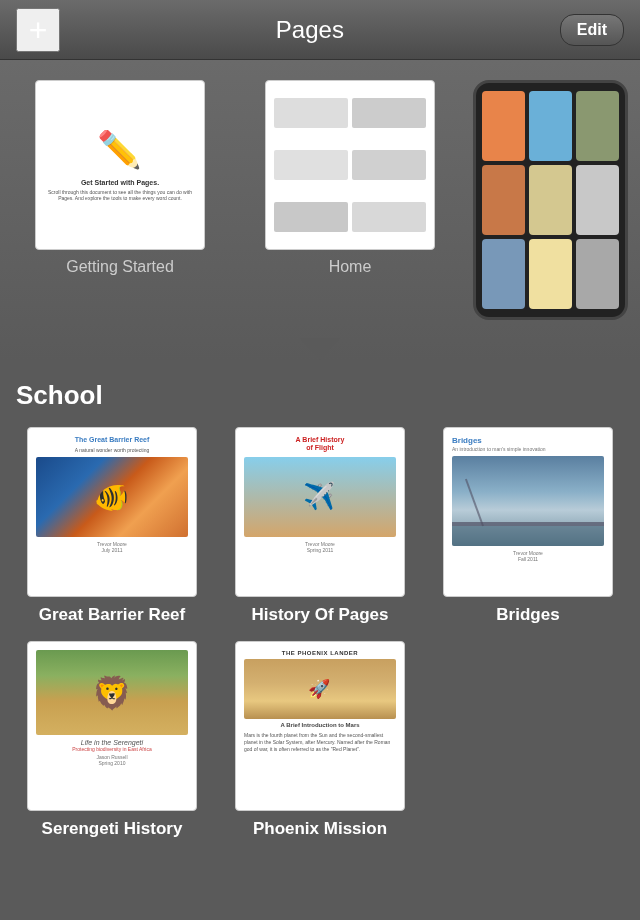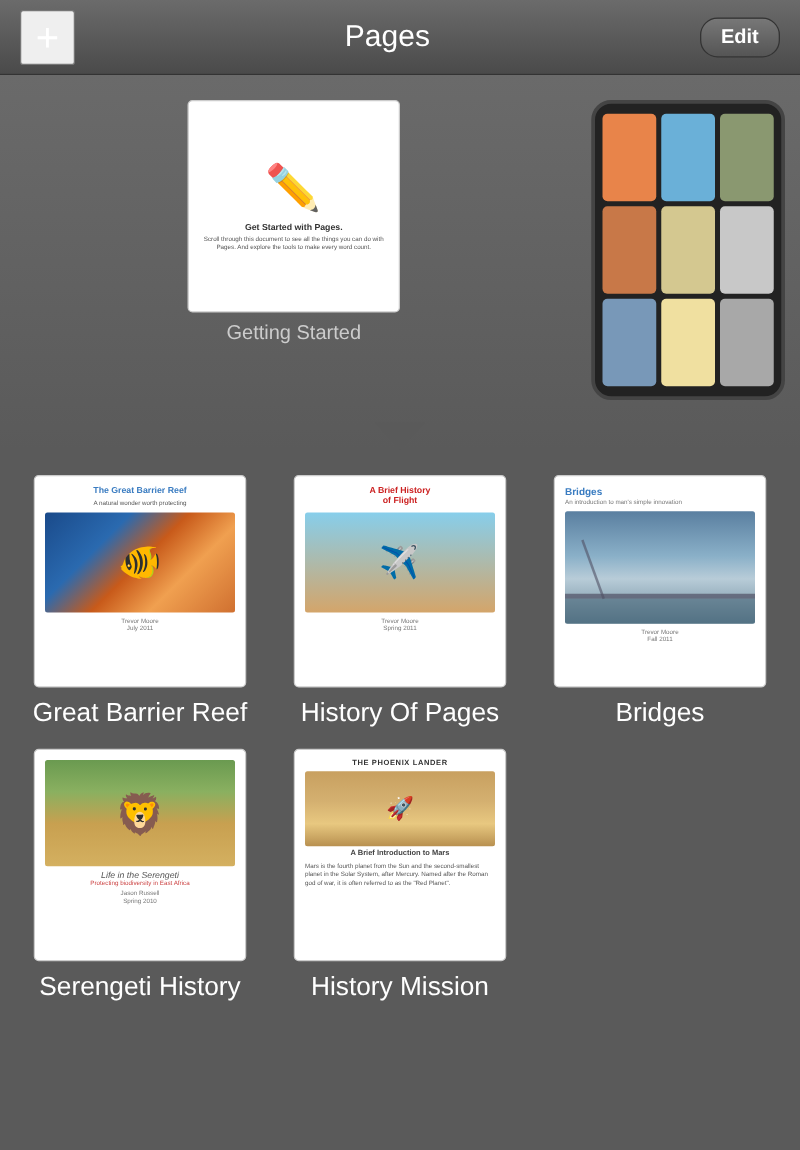--- a/index.html
+++ b/index.html
@@ -180,22 +180,22 @@
       border: 1px solid #ccc;
       overflow: hidden;
       display: flex;
       flex-direction: column;
       padding: 8px;
       position: relative;
     }
 
     .doc-label {
       color: #fff;
-      font-size: 21px;
-      font-weight: normal;
+      font-size: 17px;
+      font-weight: bold;
       text-align: center;
       margin-top: 8px;
       line-height: 1.2;
     }
 
     
     .gbr-thumb {
       display: flex;
       flex-direction: column;
       align-items: center;
@@ -454,39 +454,51 @@
 
   <div class="carousel-doc">
     <div class="doc-thumb carousel-doc-thumb">
       <div class="pen-icon">✏️</div>
       <div style="font-size:7px; color:#333; text-align:center; font-weight:bold;">Get Started with Pages.</div>
       <div style="font-size:5px; color:#555; text-align:center; margin-top:3px;">Scroll through this document to see all the things you can do with Pages. And explore the tools to make every word count.</div>
     </div>
     <div class="carousel-doc-label">Getting Started</div>
   </div>
 
+  <div class="carousel-doc">
+    <div class="doc-thumb carousel-doc-thumb home-thumb" style="display:grid; grid-template-columns:1fr 1fr; gap:4px; padding:8px;">
+      <div class="home-thumb-cell" style="background:#ddd;"></div>
+      <div class="home-thumb-cell" style="background:#ccc;"></div>
+      <div class="home-thumb-cell" style="background:#e0e0e0;"></div>
+      <div class="home-thumb-cell" style="background:#d0d0d0;"></div>
+      <div class="home-thumb-cell" style="background:#c8c8c8;"></div>
+      <div class="home-thumb-cell" style="background:#d8d8d8;"></div>
+    </div>
+    <div class="carousel-doc-label">Home</div>
+  </div>
 
   <div class="device-container">
     <div class="device-frame">
       <div class="device-cell device-cell-color-1"></div>
       <div class="device-cell device-cell-color-2"></div>
       <div class="device-cell device-cell-color-3"></div>
       <div class="device-cell device-cell-color-4"></div>
       <div class="device-cell device-cell-color-5"></div>
       <div class="device-cell device-cell-color-6"></div>
       <div class="device-cell device-cell-color-7"></div>
       <div class="device-cell device-cell-color-8"></div>
       <div class="device-cell device-cell-color-9"></div>
     </div>
   </div>
 
   <div class="arrow-down"></div>
 </div>
 
 <div class="school-section">
+  <div class="school-title">School</div>
 
   <div class="docs-grid">
 
     <div class="doc-item">
       <div class="doc-thumb">
         <div class="gbr-thumb">
           <div class="gbr-title-text">The Great Barrier Reef</div>
           <div class="gbr-subtitle">A natural wonder worth protecting</div>
           <div class="gbr-img">
             <span class="gbr-fish">🐠</span>
@@ -545,17 +557,17 @@
       <div class="doc-thumb">
         <div class="pm-thumb">
           <div class="pm-header-bar">THE PHOENIX LANDER</div>
           <div class="pm-img">
             <span class="pm-lander">🚀</span>
           </div>
           <div style="font-size:6px;font-weight:bold;color:#444;text-align:center;margin-top:3px;">A Brief Introduction to Mars</div>
           <div class="pm-text">Mars is the fourth planet from the Sun and the second-smallest planet in the Solar System, after Mercury. Named after the Roman god of war, it is often referred to as the "Red Planet".</div>
         </div>
       </div>
-      <div class="doc-label">History Mission</div>
+      <div class="doc-label">Phoenix Mission</div>
     </div>
 
   </div>
 </div>
 
 </body></html>

